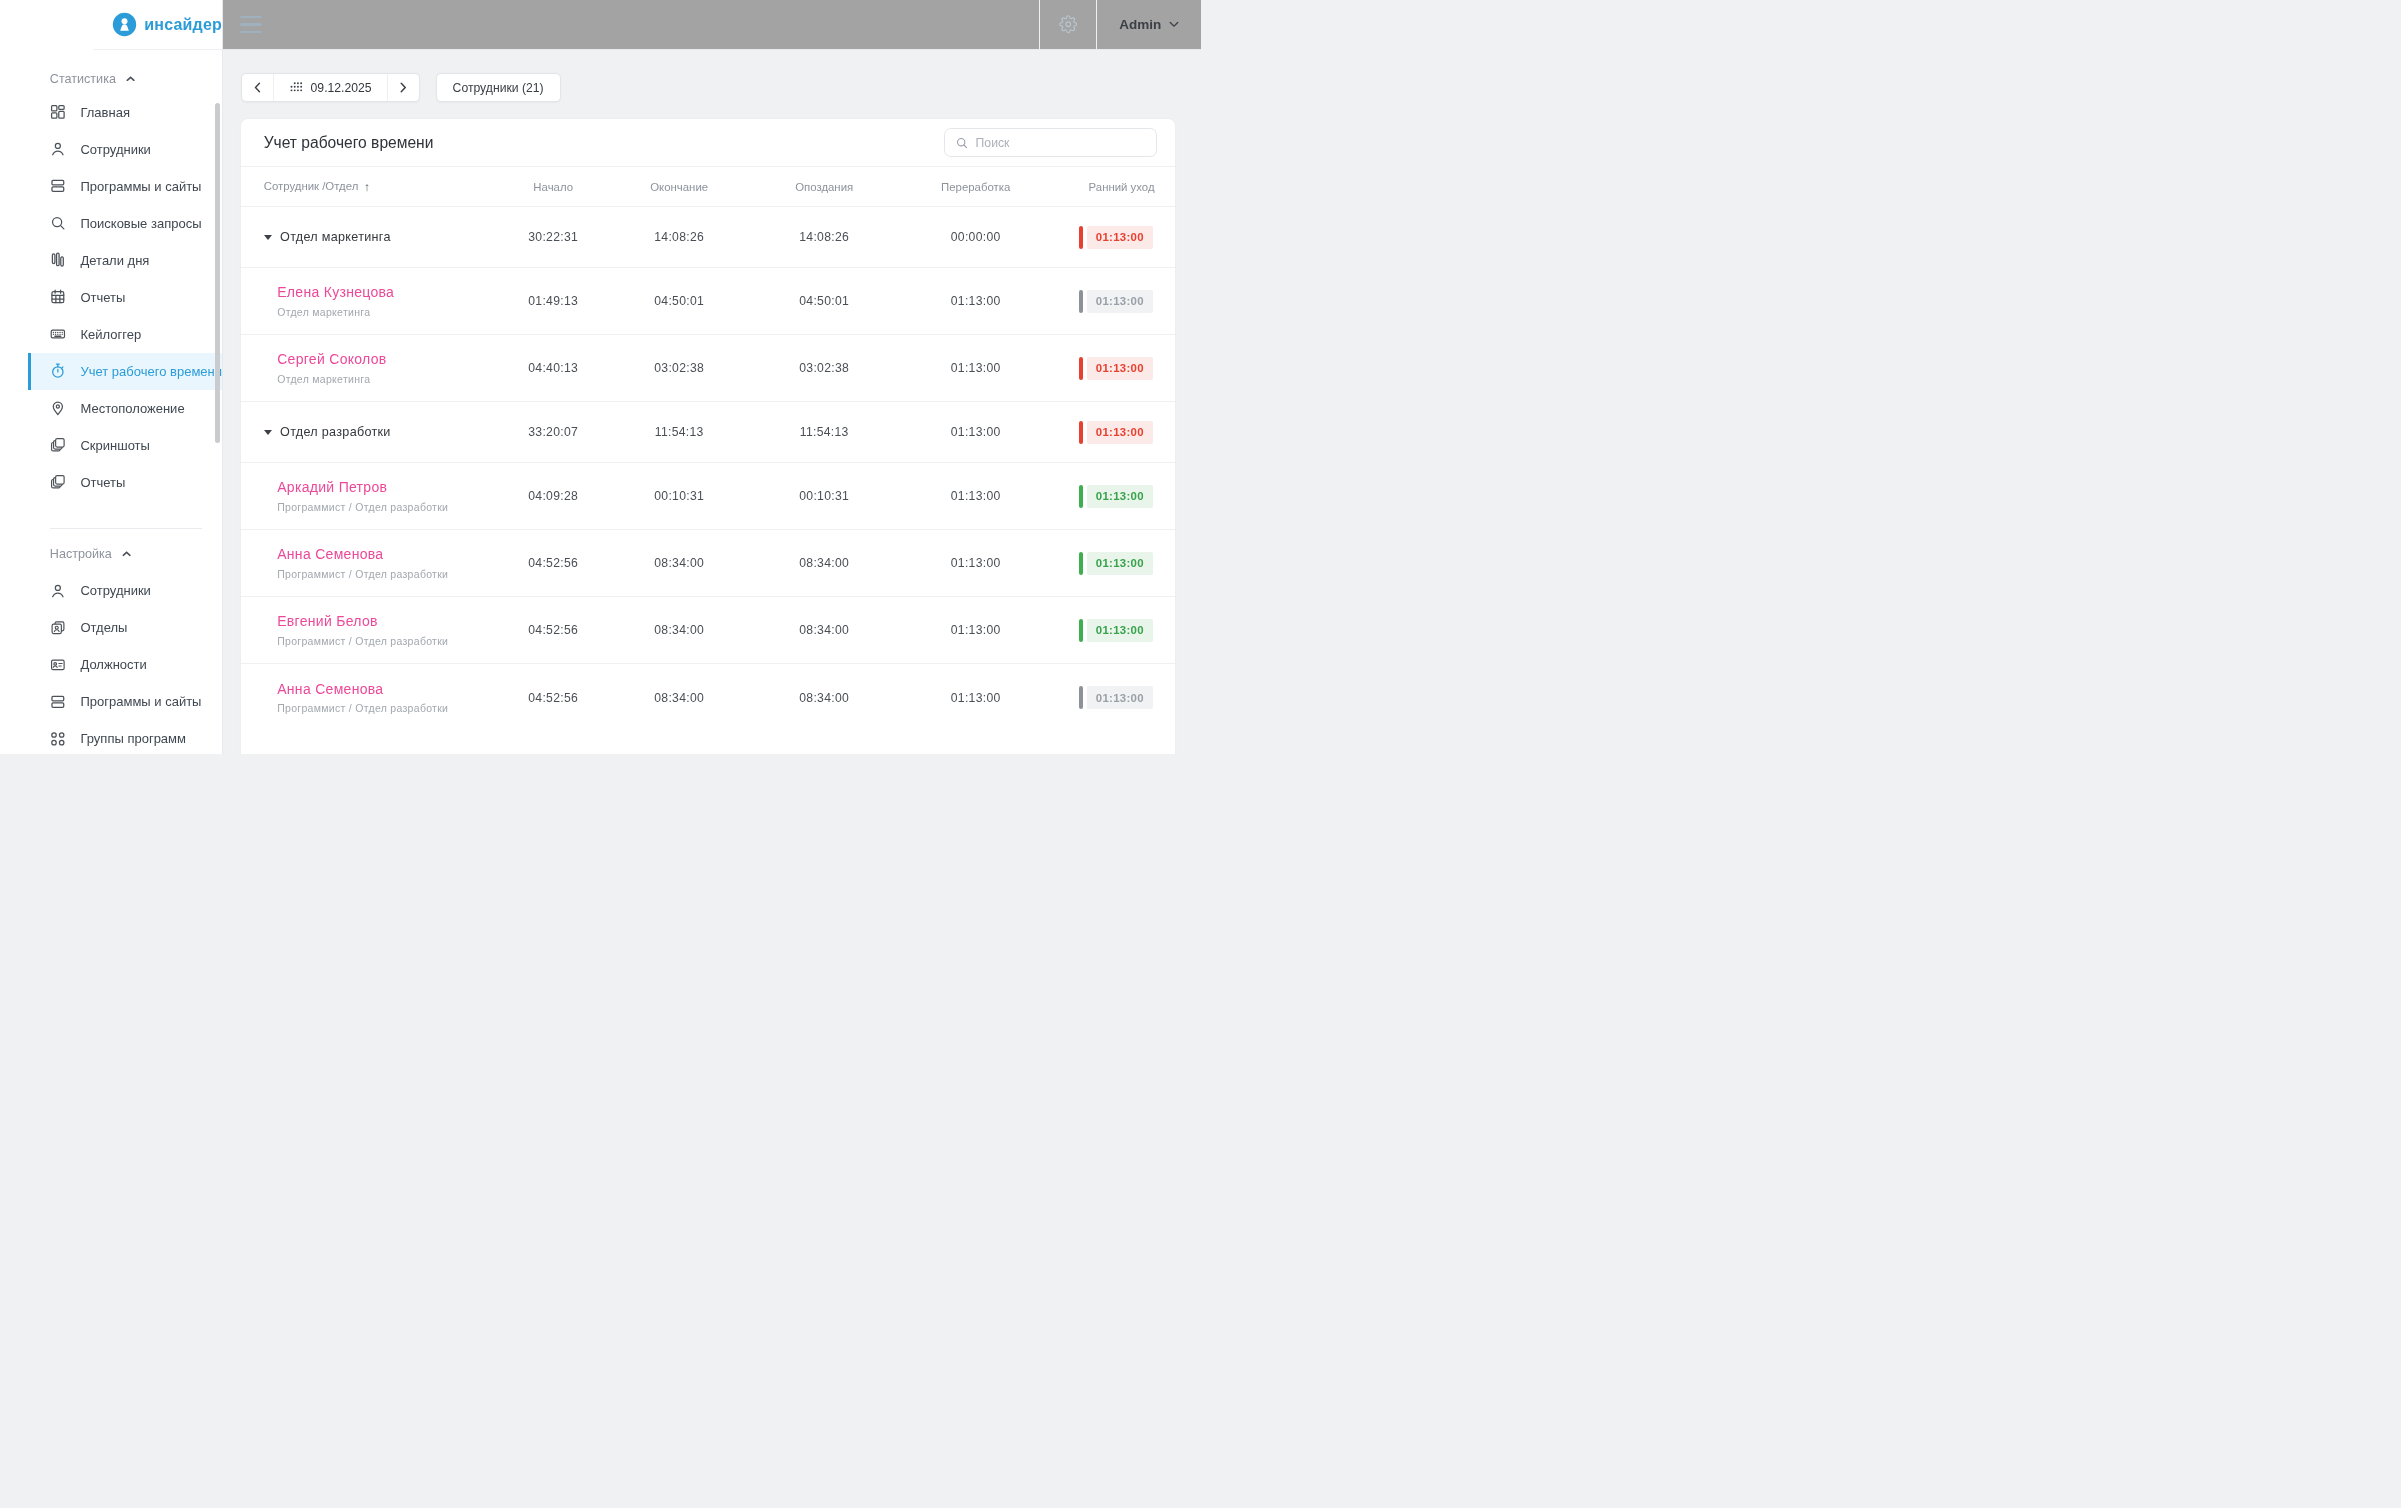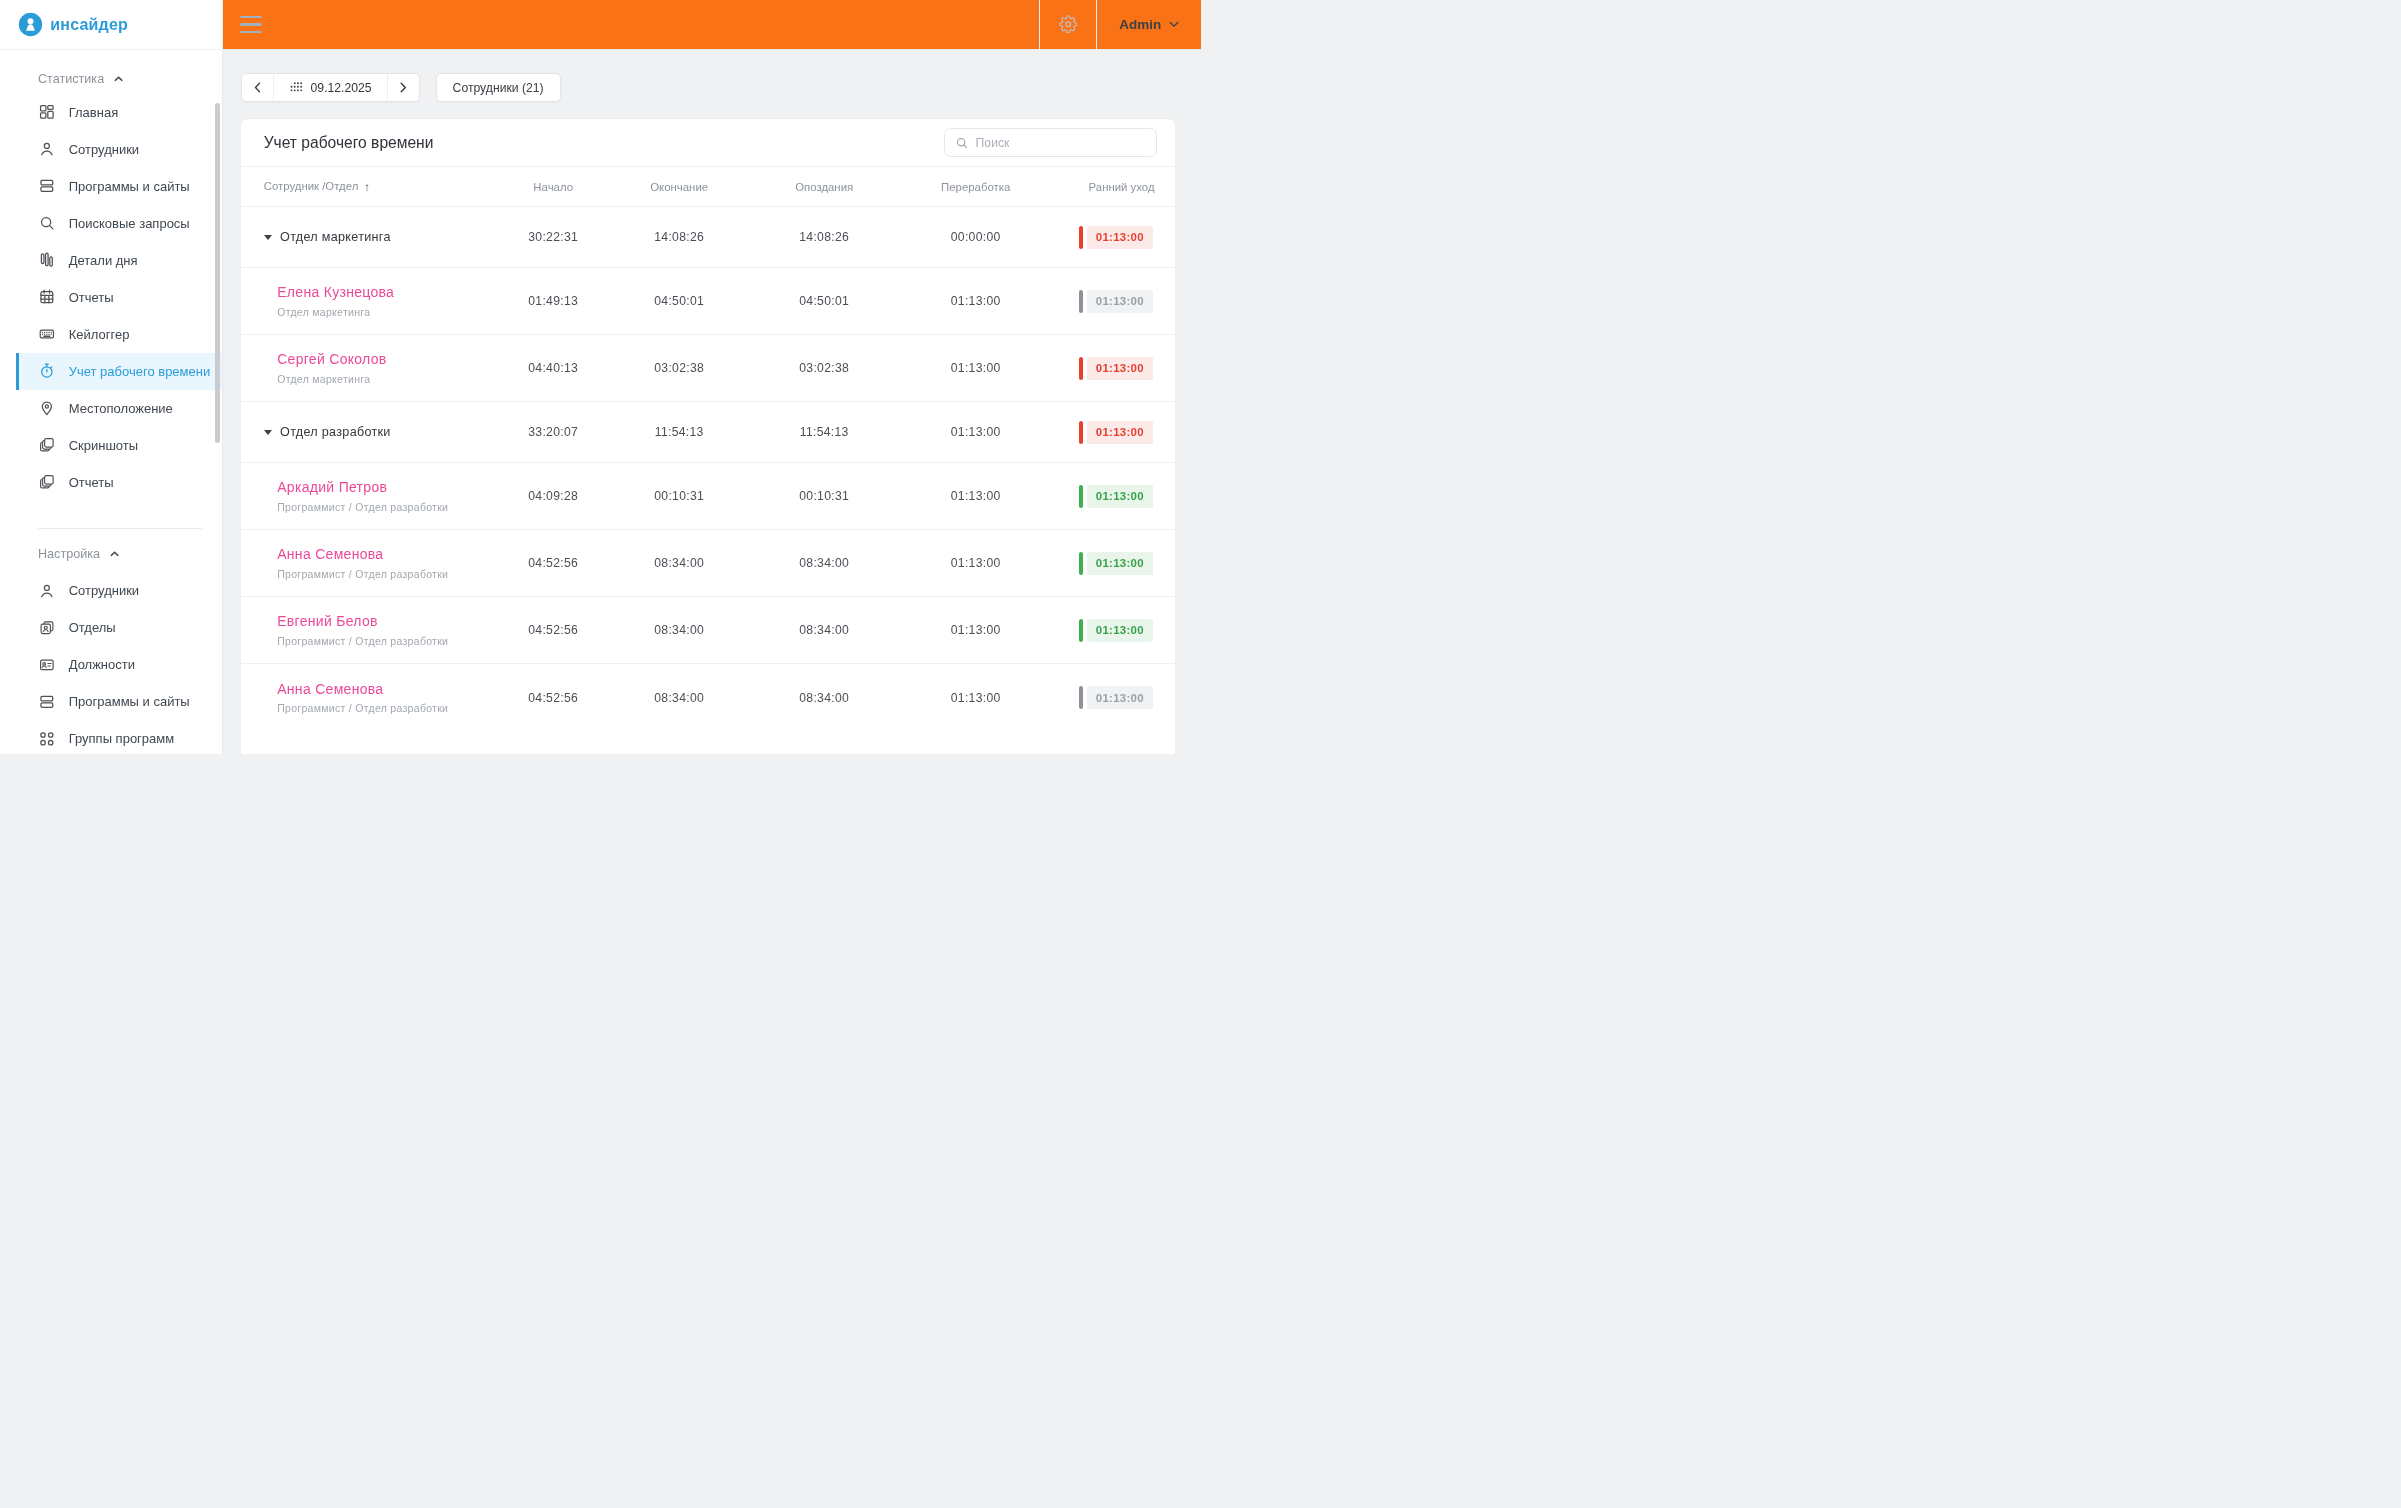--- a/index.html
+++ b/index.html
@@ -2,42 +2,42 @@
 <html style="font-size:13.5px"><head>
 <meta charset="utf-8">
 <style>
   * { margin:0; padding:0; box-sizing:border-box; }
   html,body { width:1201px; height:754px; overflow:hidden; background:#eff1f3;
     font-family:"Liberation Sans", sans-serif; }
   .app { display:flex; width:1201px; height:754px; }
 
   
   .sidebar { width:223px; min-width:223px; background:#fff; border-right:0.8px solid #e7e9ec;
-    display:flex; flex-direction:column; height:100%; }
+    display:flex; flex-direction:column; height:100%;align-items:flex-end; }
   .logo-row { height:50px; min-height:50px; display:flex; align-items:center; gap:7.6px;
     padding-left:17.7px; border-bottom:0.8px solid #edeff1; }
   .logo-mark { width:25px; height:25px; }
   .logo-text { font-size:16px; font-weight:700; color:#2b9cd8; letter-spacing:0.2px; }
   .nav { flex:1; position:relative; overflow:hidden; padding-top:13.5px;margin-left:16px; }
   .section-label { display:flex; align-items:center; gap:10px; padding:6.7px 0 6.7px 22px;
     height:30px; color:#8d939c; font-size:12.6px; }
   .section-label svg { color:#4a5056; }
   .section-label.settings { padding-top:13.5px; height:44px; }
   .nav-item { height:37px; display:flex; align-items:center; gap:13.5px; padding-left:18.5px;
     border-left:3.4px solid transparent; color:#3f4750; font-size:13px; cursor:pointer; }
   .nav-item svg { width:17.7px; height:17.7px; color:#4c5258; flex:none; }
   .nav-item.active { background:#e9f6fd; border-left-color:#2b9cd8; color:#2b9cd8; }
   .nav-item.active svg { color:#2b9cd8; }
   .nav-divider { height:0.8px; background:#e9ebee; margin:27px 20px 0 22px; }
   .scroll-thumb { position:absolute; right:2.5px; top:53px; width:4.2px; height:340px;
     background:#c9cbce; border-radius:2.5px; }
 
   
   .main { flex:1; display:flex; flex-direction:column; overflow:hidden; }
-  .topbar { height:50px; min-height:50px; background:#f97316; border-bottom:0.8px solid #e8eaed;
+  .topbar { height:50px; min-height:50px; background:#a3a3a3; border-bottom:0.8px solid #e8eaed;
     display:flex; align-items:center; }
   .hamburger { margin-left:17px; display:flex; flex-direction:column; gap:5px; cursor:pointer; }
   .hamburger span { display:block; width:22px; height:2.1px; background:#9fb0bf; border-radius:1.7px; }
   .topbar-right { margin-left:auto; display:flex; height:100%; }
   .gear-cell { width:58px; border-left:0.8px solid #eef0f2; border-right:0.8px solid #eef0f2;
     display:flex; align-items:center; justify-content:center; color:#b9c5d1; cursor:pointer; }
   .admin-cell { width:104px; display:flex; align-items:center; justify-content:center; gap:7.6px;
     font-size:13.5px; font-weight:600; color:#3b4046; cursor:pointer; }
   .admin-cell svg { color:#3b4046; }
 

